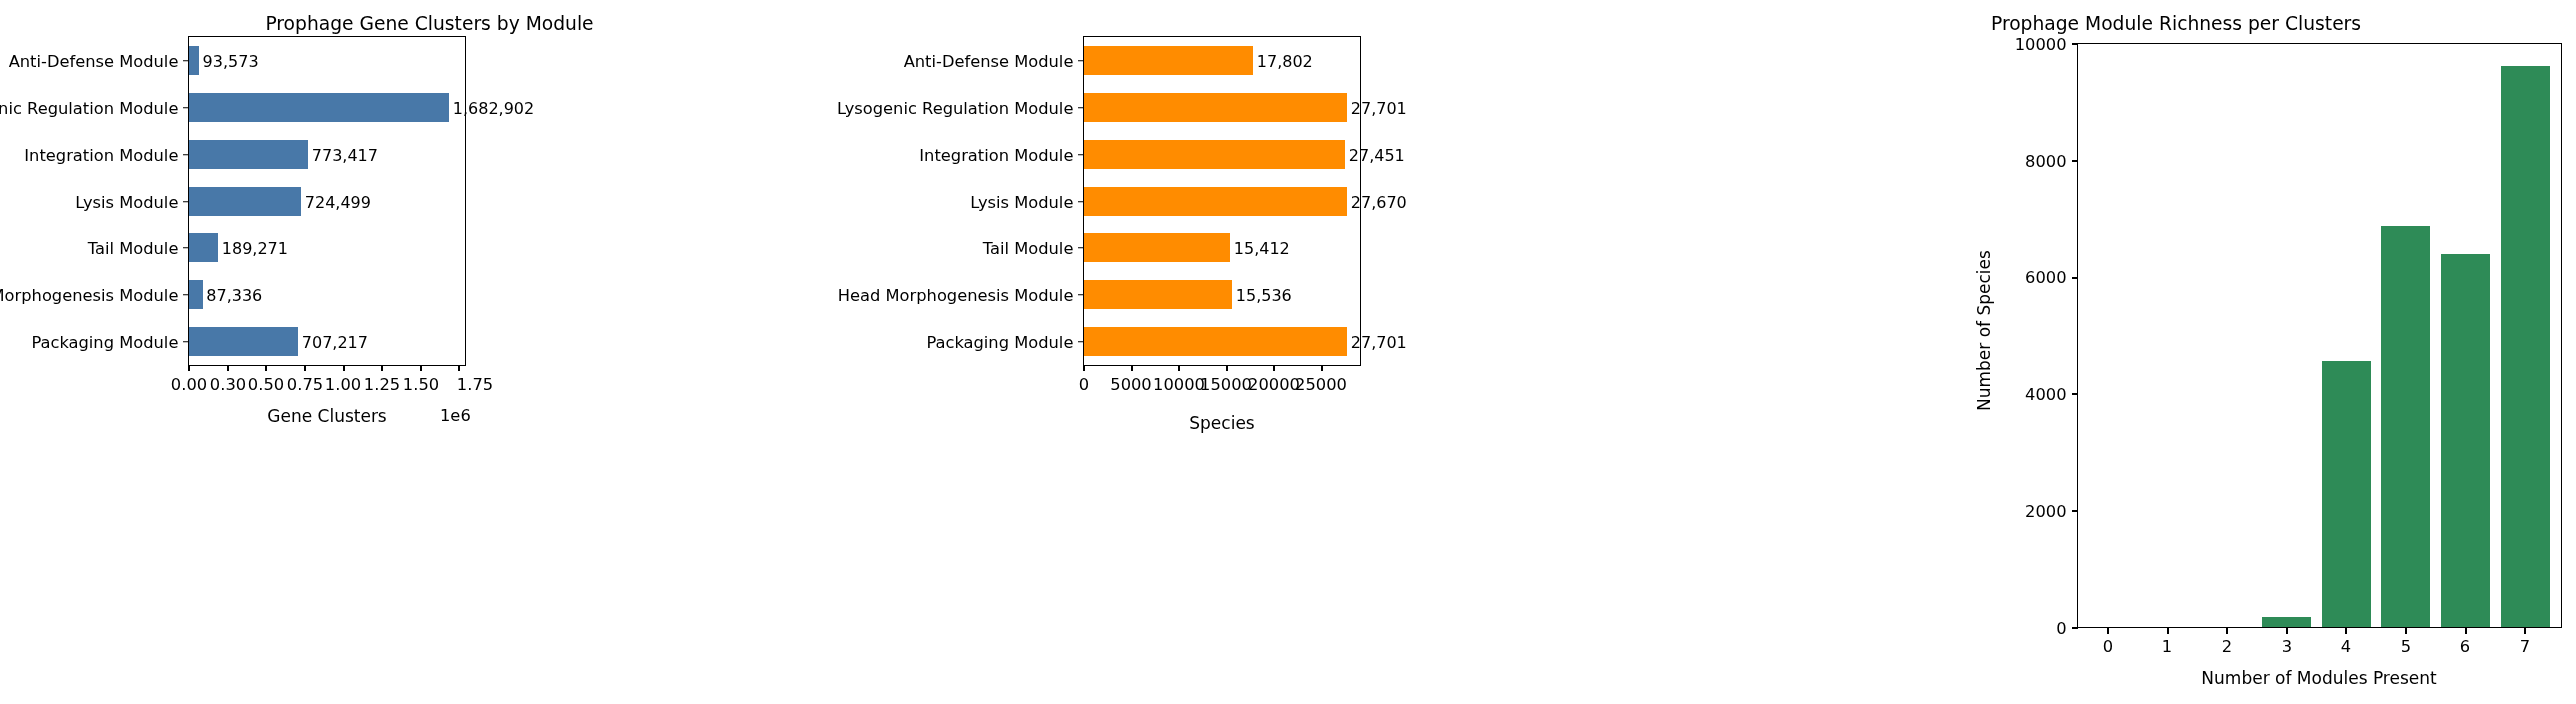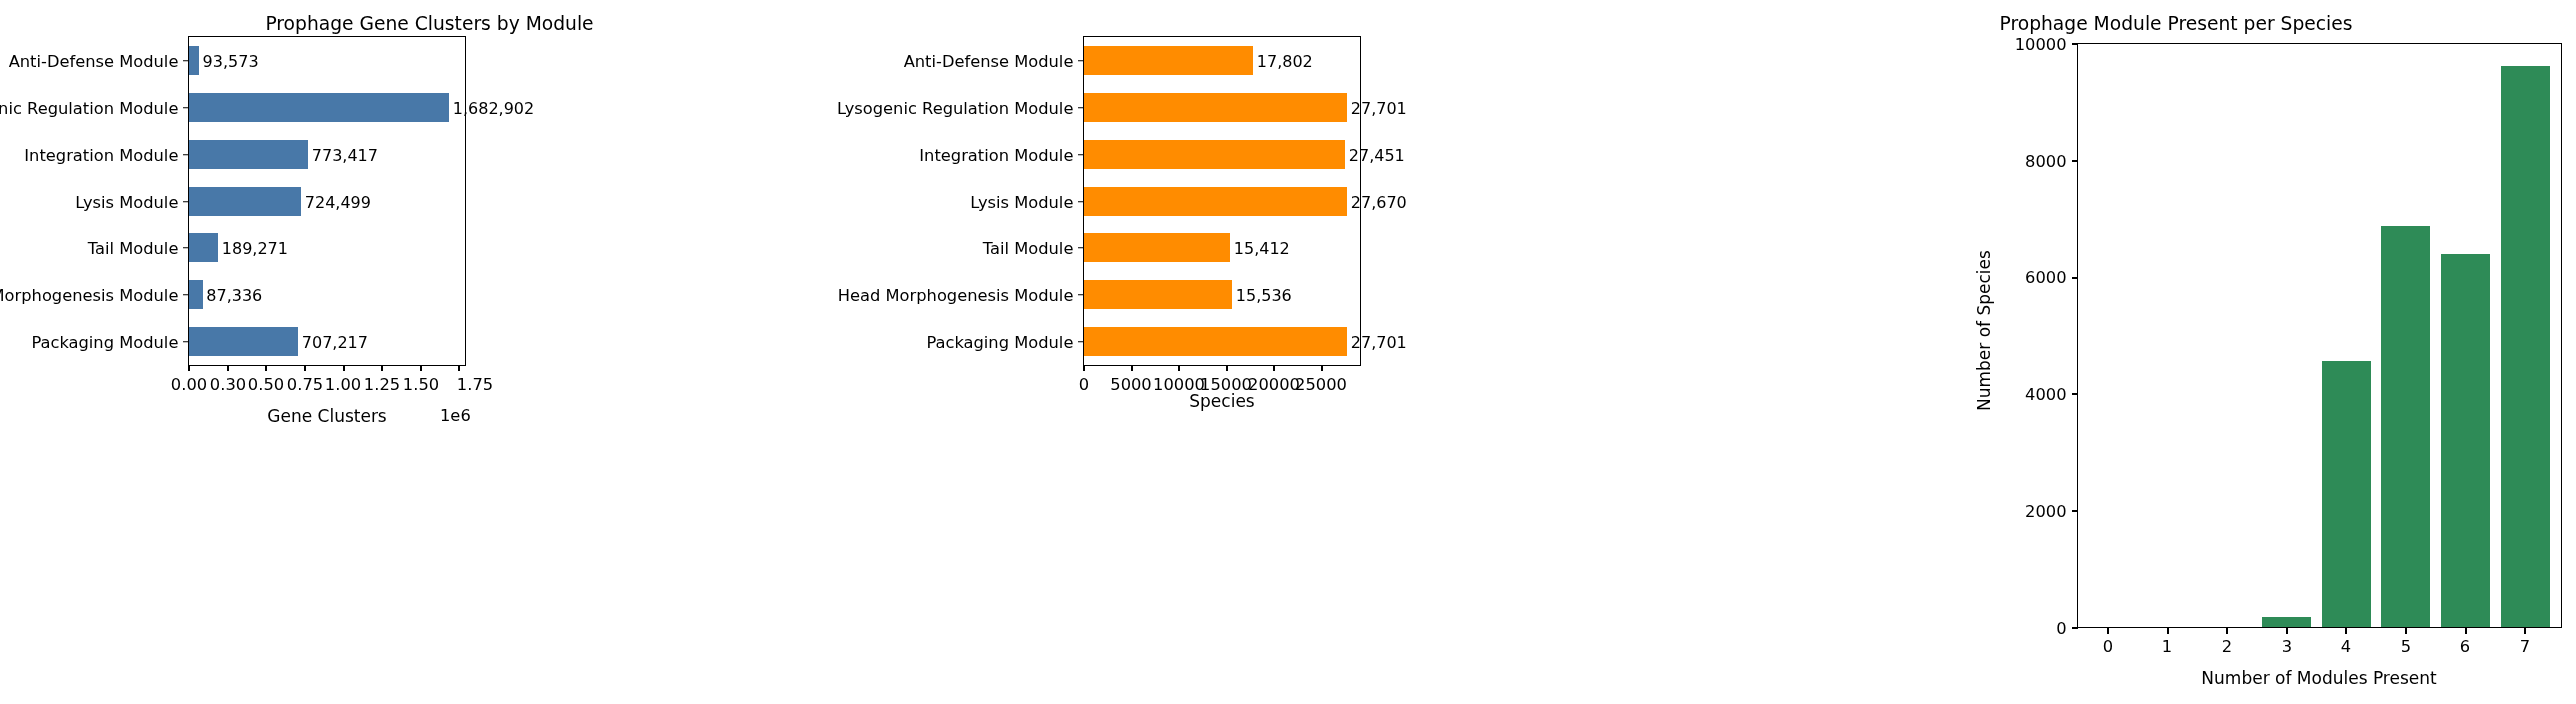--- a/index.html
+++ b/index.html
@@ -167,26 +167,26 @@
         <div class="xtickmark" style="left: 47px; top: 328px;"></div>
         <div class="xticklabel" style="left: 47px; top: 338px;">5000</div>
         <div class="xtickmark" style="left: 94px; top: 328px;"></div>
         <div class="xticklabel" style="left: 95px; top: 338px;">10000</div>
         <div class="xtickmark" style="left: 142px; top: 328px;"></div>
         <div class="xticklabel" style="left: 142px; top: 338px;">15000</div>
         <div class="xtickmark" style="left: 189px; top: 328px;"></div>
         <div class="xticklabel" style="left: 190px; top: 338px;">20000</div>
         <div class="xtickmark" style="left: 237px; top: 328px;"></div>
         <div class="xticklabel" style="left: 237px; top: 338px;">25000</div>
-        <div class="xaxis-title" style="left: 138px; top: 354px;">Species</div>
+        <div class="xaxis-title" style="left: 138px; top: 376px;">Species</div>
       </div>
   </div>
 
   <div class="panel" id="panel-3">
-    <div class="title" style="top:12.5px;left:58px;right:0;">Prophage Module Present per Species</div>
+    <div class="title" style="top:12.5px;left:58px;right:0;">Prophage Module Richness per Clusters</div>
     <div class="plot" id="plot3" style="left:359px;top:43px;width:485px;height:585px;">
         <div class="vbar" style="left: 184px; width: 49px; height: 10.5px;"></div>
         <div class="vbar" style="left: 244px; width: 49px; height: 266px;"></div>
         <div class="vbar" style="left: 303px; width: 49px; height: 401px;"></div>
         <div class="vbar" style="left: 363px; width: 49px; height: 373px;"></div>
         <div class="vbar" style="left: 423px; width: 49px; height: 561px;"></div>
         <div class="xtickmark" style="left: 29px; top: 584px;"></div>
         <div class="xticklabel" style="left: 30px; top: 593px;">0</div>
         <div class="xtickmark" style="left: 89px; top: 584px;"></div>
         <div class="xticklabel" style="left: 89px; top: 593px;">1</div>

